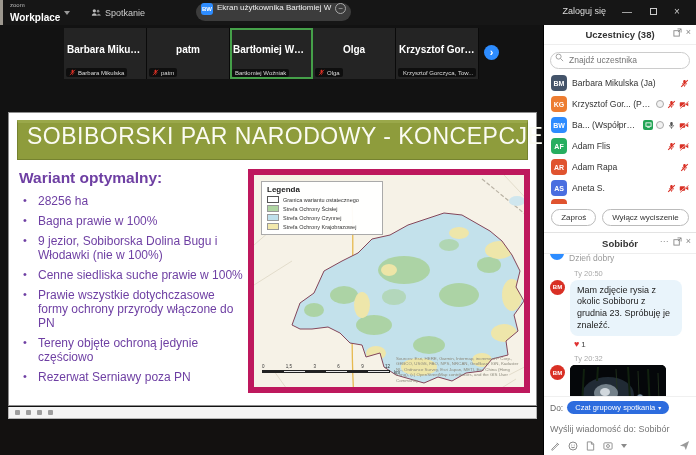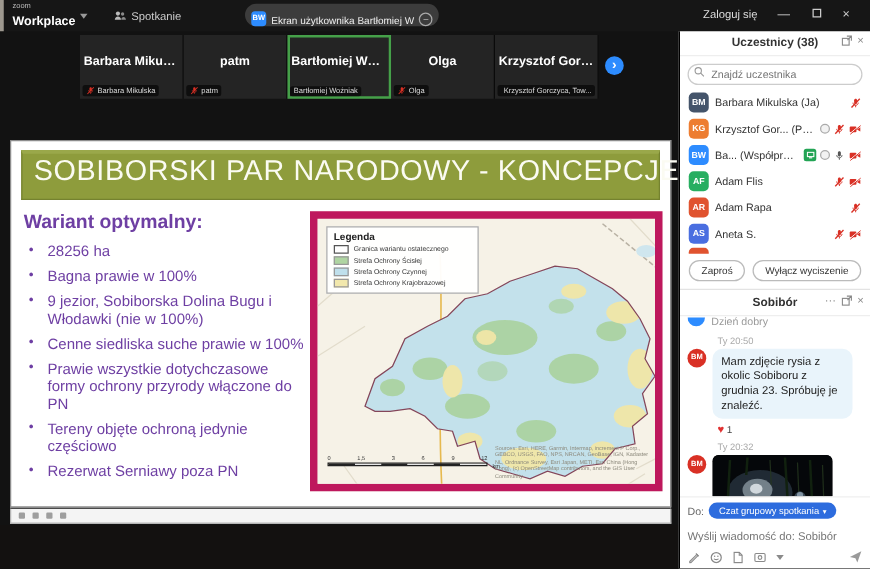--- a/index.html
+++ b/index.html
@@ -8,21 +8,21 @@
 
   
   #topbar{position:absolute;left:0;top:0;width:696px;height:25px;background:#161616;color:#ddd;}
   #edge-sliver{position:absolute;left:0;top:0;width:3px;height:100px;background:#b5afa5;opacity:.85;}
   .brand{position:absolute;left:10px;top:2px;line-height:1;cursor:default;}
   .brand .z{font-size:6px;color:#bbb;display:block;}
   .brand .w{font-size:10px;font-weight:bold;color:#fff;}
   .caret{width:0;height:0;border-left:3px solid transparent;border-right:3px solid transparent;border-top:4px solid #999;display:inline-block;}
   #brand-caret{position:absolute;left:64px;top:11px;}
   #meeting-tab{position:absolute;left:86px;top:4px;height:17px;display:flex;align-items:center;gap:4px;color:#ccc;font-size:9px;padding:0 5px;}
-  #share-pill{position:absolute;left:196px;top:3px;height:18px;background:#3c3c3c;border-radius:9px;display:flex;align-items:flex-end;gap:4px;padding:0 5px;color:#eee;font-size:8px;}
+  #share-pill{position:absolute;left:196px;top:3px;height:18px;background:#3c3c3c;border-radius:9px;display:flex;align-items:flex-start;gap:4px;padding:0 5px;color:#eee;font-size:8px;}
   #share-pill .bw{width:12px;height:12px;border-radius:3px;background:#2d8cff;color:#fff;font-size:6px;font-weight:bold;display:flex;align-items:center;justify-content:center;}
   #share-pill .stop{width:11px;height:11px;border-radius:50%;border:1px solid #aaa;color:#bbb;font-size:8px;line-height:9px;text-align:center;}
   #login-btn{position:absolute;right:90px;top:6px;font-size:9px;color:#ddd;}
   .winctl{position:absolute;top:5px;width:14px;height:14px;color:#ccc;font-size:10px;text-align:center;line-height:14px;}
   #win-min{right:62px;} #win-max{right:36px;} #win-close{right:12px;}
   #win-max i{display:inline-block;width:7px;height:7px;border:1px solid #ccc;}
 
   
   #main{position:absolute;left:0;top:25px;width:543px;height:430px;background:#121212;}
 
@@ -86,21 +86,21 @@
   .audio-dot{width:8px;height:8px;border-radius:50%;border:1px solid #aaa;background:#f2f2f2;}
   #row-partial{height:5px;overflow:hidden;padding:0 7px;}
   #row-partial .avatar{background:#e0532f;}
   #p-buttons{display:flex;gap:6px;justify-content:center;padding:5px 0 6px 0;flex:0 0 auto;}
   #p-buttons button{height:17px;border:1px solid #bbb;border-radius:9px;background:#fff;font-size:8px;color:#333;padding:0 9px;}
   #panel-divider{height:1px;background:#e3e3e3;margin:0 0 1px 0;}
 
   
   #chat{flex:1;display:flex;flex-direction:column;overflow:hidden;}
   #chat-scroll{flex:1;overflow:hidden;padding:0 6px;}
-  #partial-msg{display:flex;align-items:center;gap:5px;height:11px;overflow:hidden;margin-top:-1px;}
+  #partial-msg{display:flex;gap:5px;height:11px;overflow:hidden;margin-top:-1px;}
   #partial-msg .half-av{width:14px;height:7px;border-radius:0 0 7px 7px;background:#2d8cff;}
   #partial-msg span{font-size:8.5px;color:#999;}
   .msg-meta{font-size:7.5px;color:#aaa;margin:5px 0 2px 24px;}
   .msg-row{display:flex;gap:5px;align-items:flex-start;}
   .chat-av{width:15px;height:15px;border-radius:50%;background:#d93025;color:#fff;font-size:6px;font-weight:bold;display:flex;align-items:center;justify-content:center;flex:0 0 auto;}
   .bubble{background:#e9f4fb;border-radius:8px;padding:5px 7px;font-size:9px;line-height:1.3;color:#222;max-width:112px;}
   .reaction{display:flex;align-items:center;gap:2px;margin:3px 0 0 24px;font-size:8px;color:#444;}
   .reaction .h{color:#e03131;font-size:9px;}
   .lynx-img{width:96px;height:52px;border-radius:5px;overflow:hidden;background:#000;}
   #compose{flex:0 0 auto;padding:4px 6px 4px 6px;border-top:1px solid #f0f0f0;}

